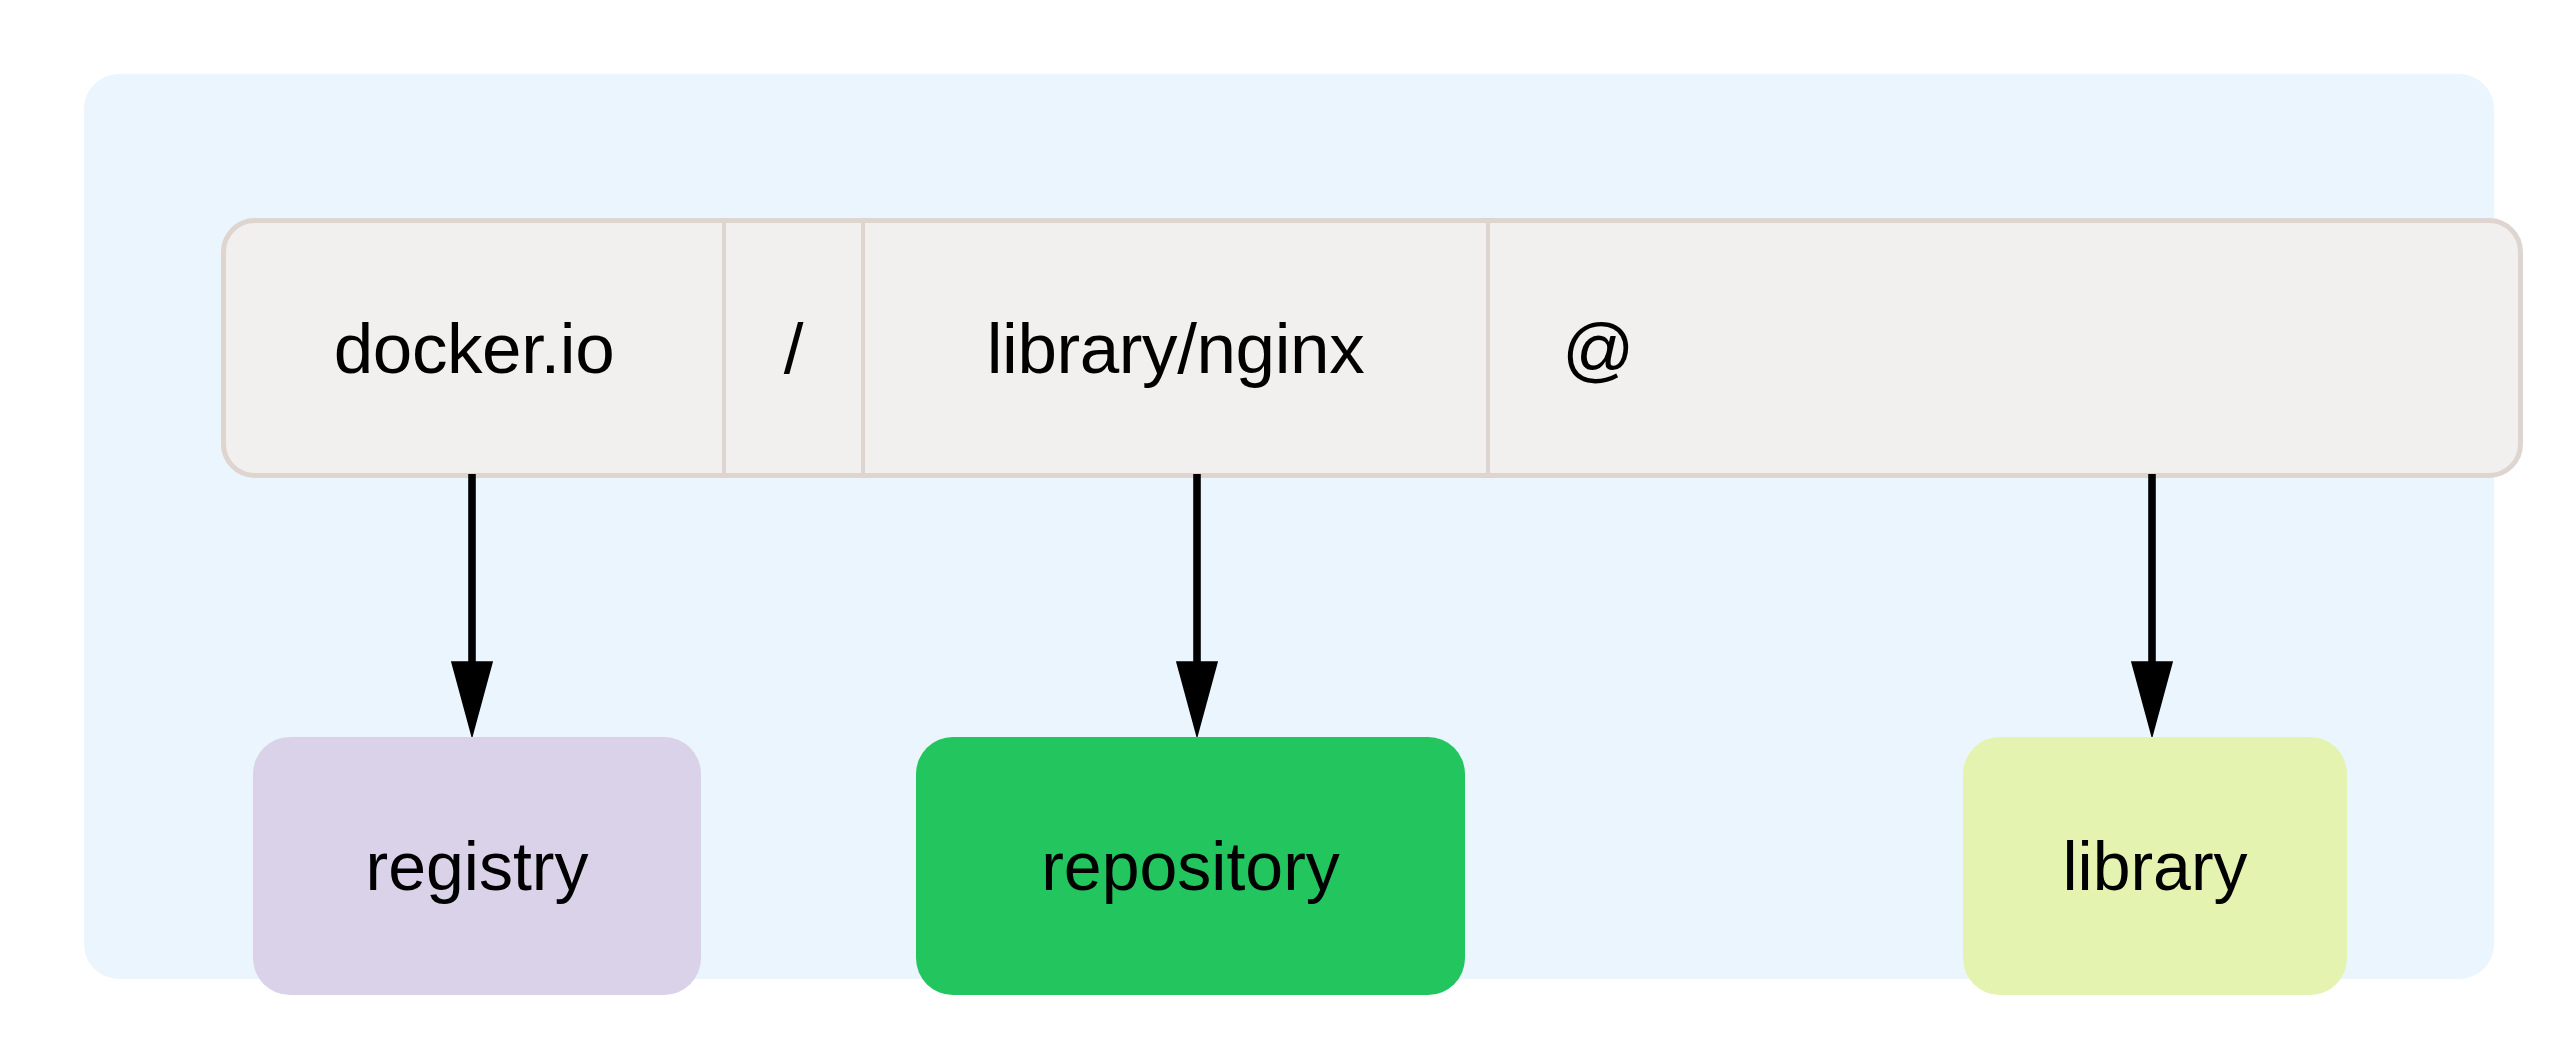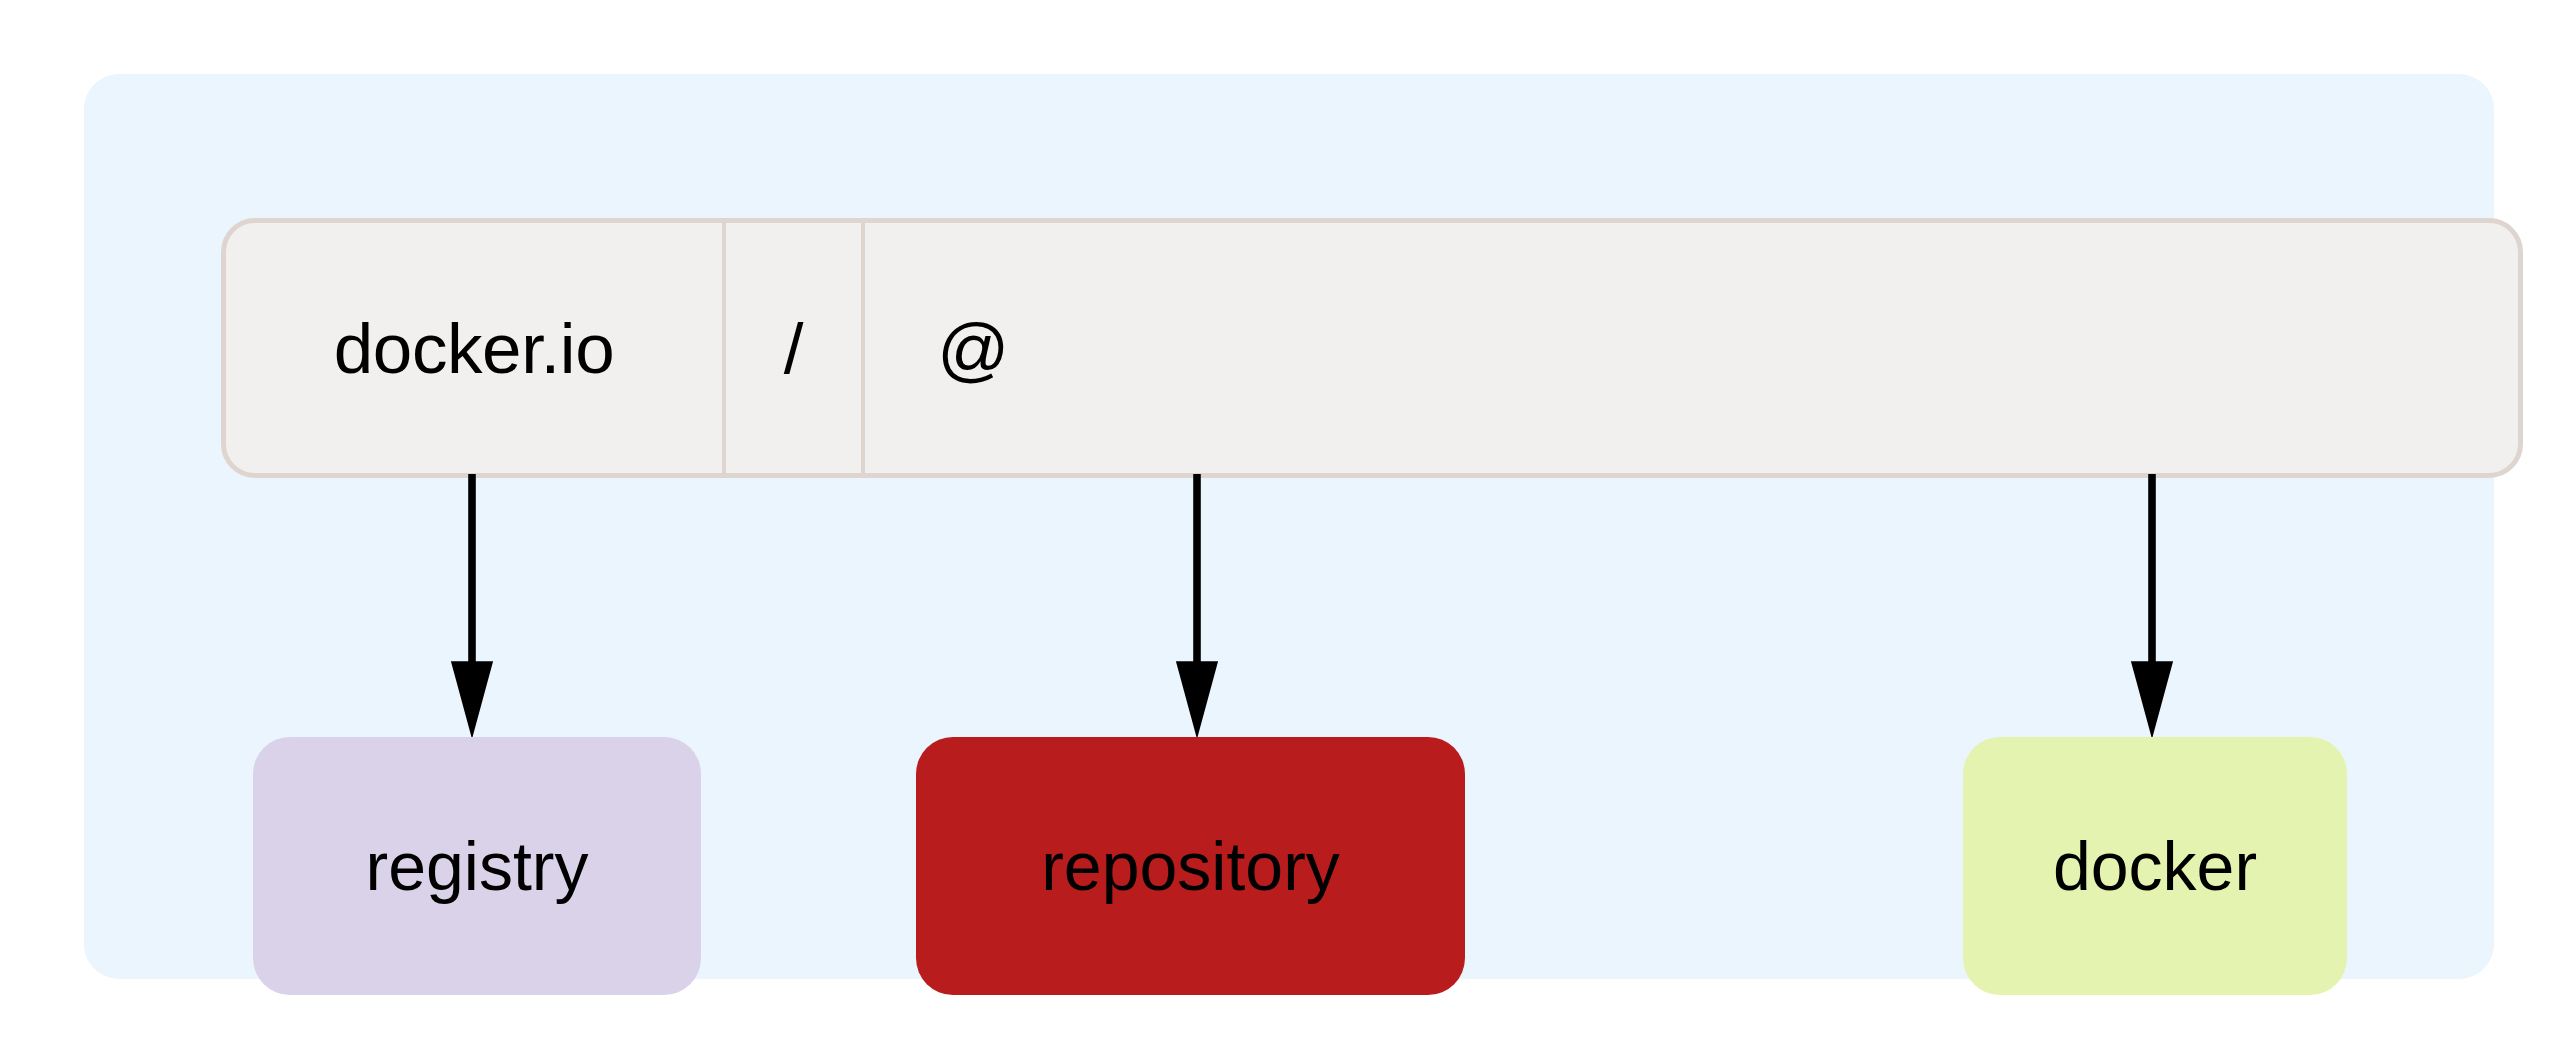--- a/index.html
+++ b/index.html
@@ -101,41 +101,42 @@
     box-sizing: border-box;
   }
   .node-registry {
     left: 169px;
     width: 448px;
     background: #d9d2e9;
   }
   .node-repository {
     left: 832px;
     width: 549px;
-    background: #b91c1c;
+    background: #22c55e;
   }
   .node-digest {
     left: 1879px;
     width: 384px;
     background: #e5f3b0;
   }
 </style>
 </head>
 <body>
 
 <div id="stage">
 
   <div class="panel">
 
     <div class="ref-bar">
 
       <div class="ref-cell cell-registry">docker.io</div>
 
       <div class="ref-cell cell-sep1">/</div>
 
+      <div class="ref-cell cell-repository">library/nginx</div>
 
       <div class="ref-cell cell-sep2">@</div>
 
     </div>
 
     <div class="arrow arrow-1">
       <svg width="54" height="265" viewBox="0 0 64 314" xmlns="http://www.w3.org/2000/svg">
         <line x1="32" y1="0" x2="32" y2="228" stroke="#000000" stroke-width="9"></line>
         <polygon points="7,222 57,222 32,314" fill="#000000"></polygon>
       </svg>
@@ -157,18 +158,18 @@
 
     <div class="node node-registry">
       <span>registry</span>
     </div>
 
     <div class="node node-repository">
       <span>repository</span>
     </div>
 
     <div class="node node-digest">
-      <span>docker</span>
+      <span>library</span>
     </div>
 
   </div>
 </div>
 
 
 </body></html>

